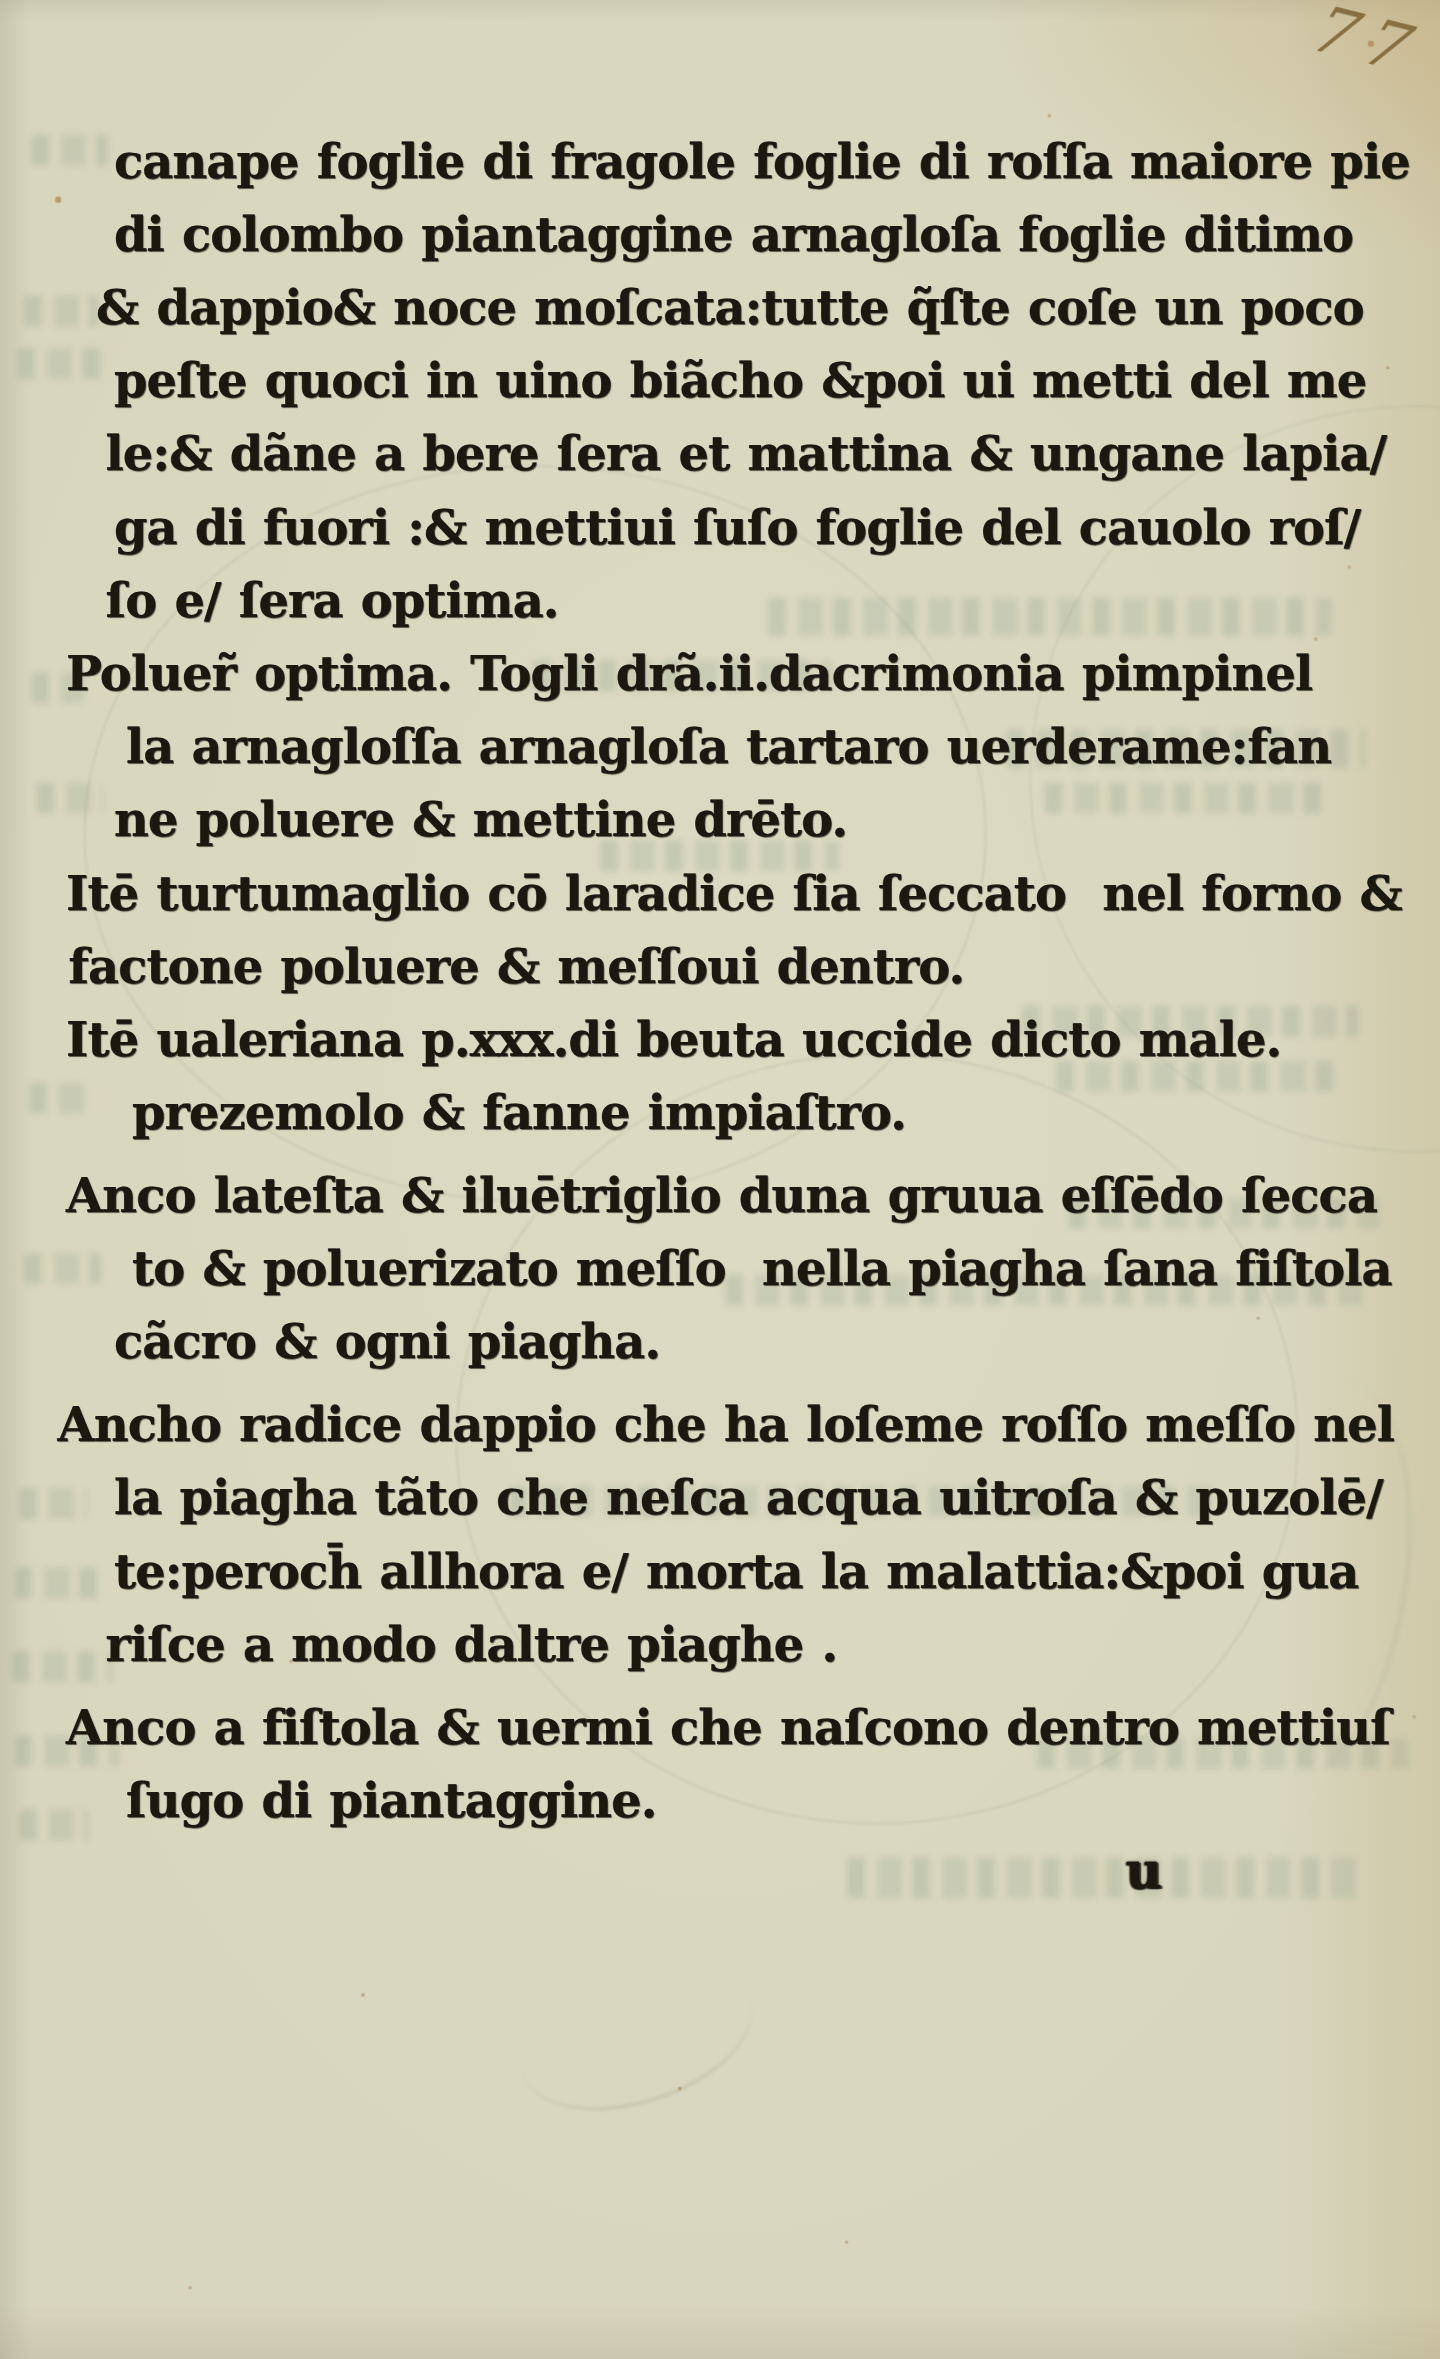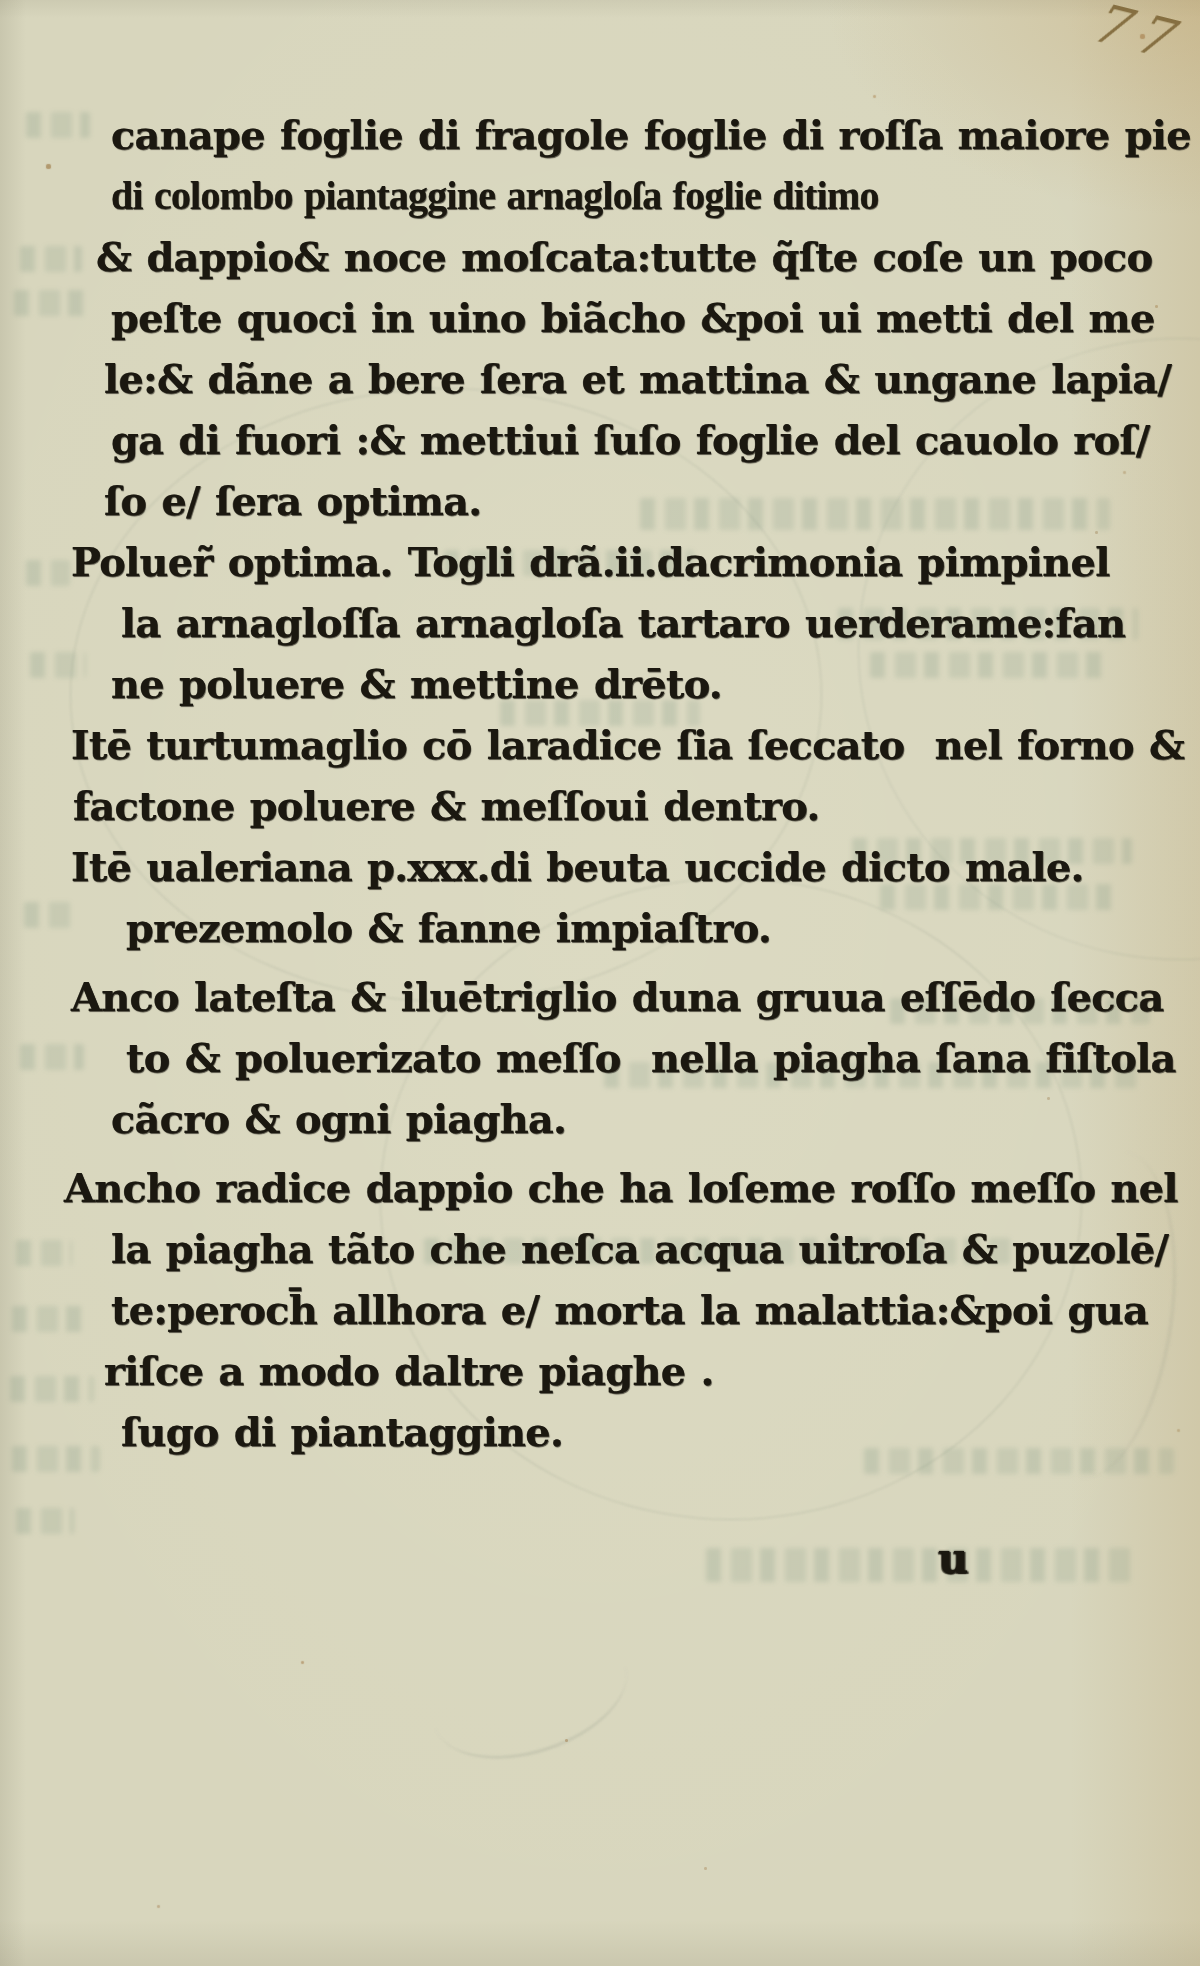--- a/index.html
+++ b/index.html
@@ -17,21 +17,21 @@
       linear-gradient(to left, rgba(182,156,104,.24), rgba(182,156,104,0) 130px),
       linear-gradient(to right, rgba(105,102,80,.14), rgba(105,102,80,0) 26px),
       linear-gradient(to bottom, rgba(105,102,80,.10), rgba(105,102,80,0) 18px),
       linear-gradient(to top, rgba(118,110,82,.14), rgba(118,110,82,0) 46px),
       radial-gradient(ellipse 900px 1400px at 50% 45%, rgba(255,255,240,.10), rgba(255,255,240,0) 80%),
       var(--paper,#d8d6bd);
   }
   
   .textblock{
     position:absolute;
-    left:16px; top:104px; width:1136px;
+    left:0; top:104px; width:1136px;
     color:var(--ink,#1b1810);
   }
   .line{
     font-size:40px;
     line-height:61px;
     font-weight:bold;
     letter-spacing:-0.8px;
     word-spacing:2px;
     white-space:pre;
     text-shadow:0.6px 0.8px 0.8px rgba(22,19,12,.65), -0.3px 0 0 rgba(22,19,12,.5);
@@ -148,38 +148,39 @@
 
   <div class="pencil p1"></div>
   <div class="pencil p2"></div>
 
   <div class="foxing"></div>
 
   <div class="folio">77</div>
 
   <div class="textblock">
       <div class="line" style="padding-left: 95px;">canape foglie di fragole foglie di roſſa maiore pie</div>
-      <div class="line" style="padding-left: 95px; font-family: Liberation Serif, serif;">di colombo piantaggine arnagloſa foglie ditimo</div>
+      <div class="line" style="padding-left: 95px;">di colombo piantaggine arnagloſa foglie ditimo</div>
       <div class="line" style="padding-left: 80px;">&amp; dappio&amp; noce moſcata:tutte q̃ſte coſe un poco</div>
       <div class="line" style="padding-left: 95px;">peſte quoci in uino biãcho &amp;poi ui metti del me</div>
       <div class="line" style="padding-left: 88px;">le:&amp; dãne a bere ſera et mattina &amp; ungane lapia/</div>
       <div class="line" style="padding-left: 95px;">ga di fuori :&amp; mettiui ſuſo foglie del cauolo roſ/</div>
       <div class="line" style="padding-left: 88px;">ſo e/ ſera optima.</div>
       <div class="line" style="padding-left: 55px;">Poluer̃ optima. Togli drã.ii.dacrimonia pimpinel</div>
       <div class="line" style="padding-left: 105px;">la arnagloſſa arnagloſa tartaro uerderame:fan</div>
       <div class="line" style="padding-left: 95px;">ne poluere &amp; mettine drēto.</div>
       <div class="line" style="padding-left: 55px;">Itē turtumaglio cō laradice ſia ſeccato  nel forno &amp;</div>
       <div class="line" style="padding-left: 57px;">factone poluere &amp; meſſoui dentro.</div>
       <div class="line" style="padding-left: 55px;">Itē ualeriana p.xxx.di beuta uccide dicto male.</div>
       <div class="line" style="padding-left: 110px;">prezemolo &amp; fanne impiaſtro.</div>
       <div class="line gap" style="padding-left: 55px;">Anco lateſta &amp; iluētriglio duna gruua eſſēdo ſecca</div>
       <div class="line" style="padding-left: 110px;">to &amp; poluerizato meſſo  nella piagha ſana fiſtola</div>
       <div class="line" style="padding-left: 95px;">cãcro &amp; ogni piagha.</div>
       <div class="line gap" style="padding-left: 48px;">Ancho radice dappio che ha loſeme roſſo meſſo nel</div>
       <div class="line" style="padding-left: 95px;">la piagha tãto che neſca acqua uitroſa &amp; puzolē/</div>
       <div class="line" style="padding-left: 95px;">te:peroch̄ allhora e/ morta la malattia:&amp;poi gua</div>
       <div class="line" style="padding-left: 88px;">riſce a modo daltre piaghe .</div>
+      <div class="line gap" style="padding-left: 55px;">Anco a fiſtola &amp; uermi che naſcono dentro mettiuſ</div>
       <div class="line" style="padding-left: 105px;">ſugo di piantaggine.</div>
     </div>
 
   <div class="catchword">u</div>
 
 </div>
 
 </body></html>

